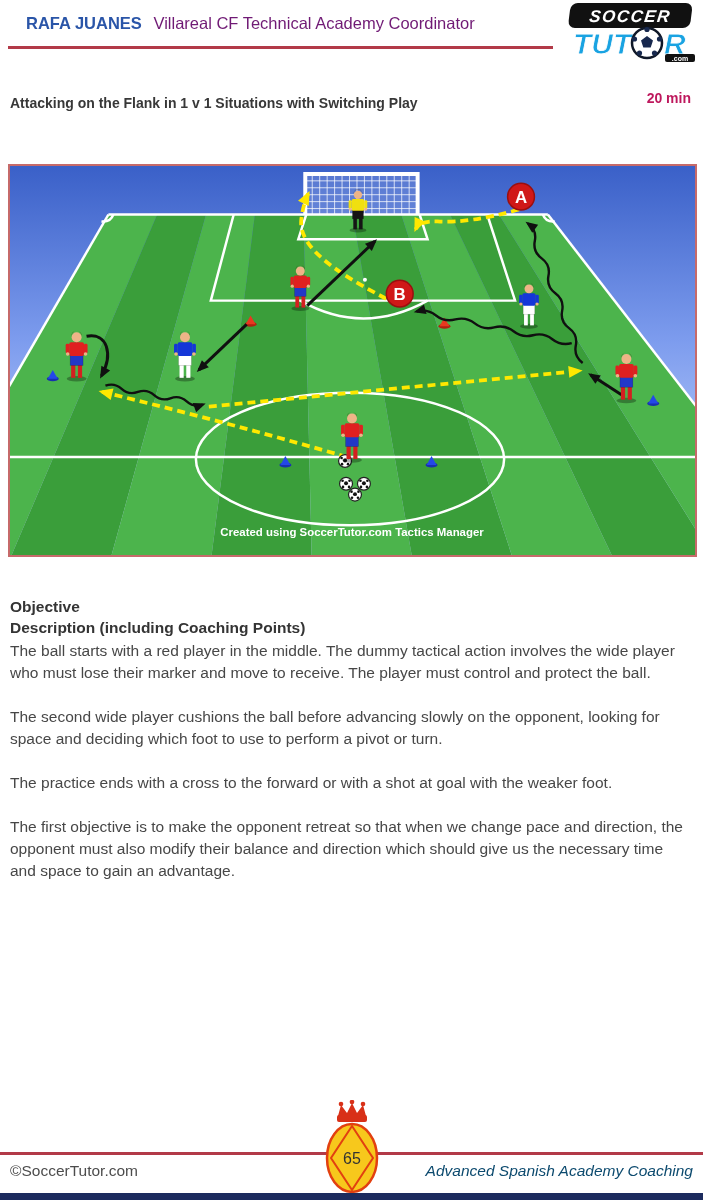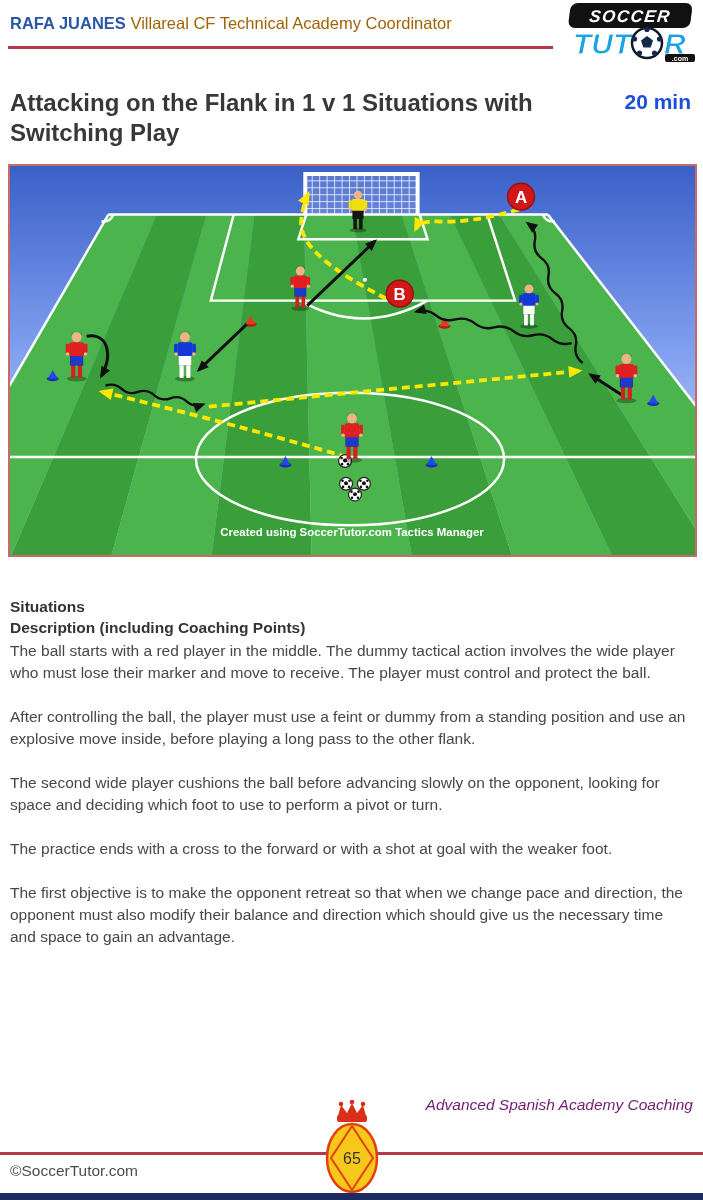--- a/index.html
+++ b/index.html
@@ -1,41 +1,41 @@
 <!DOCTYPE html>
 <html><head>
 <meta charset="utf-8">
 <style>
   html,body{margin:0;padding:0;background:#888;}
   *{box-sizing:border-box;}
   #page{position:relative;width:703px;height:1200px;background:#ffffff;margin:0 auto;
         font-family:"Liberation Sans","DejaVu Sans",sans-serif;overflow:hidden;}
   
   #header{position:absolute;left:10px;top:14px;width:500px;font-size:16.5px;white-space:nowrap;}
-  #author{color:#2a55a8;font-weight:bold;}
-  #author-role{color:#a16207;}
+  #author{color:#2a55a8;font-weight:bold;margin-left:16px;}
+  #author-role{color:#701a75;margin-left:7px;}
   #header-rule{position:absolute;left:8px;top:46px;width:545px;height:3px;background:#b23a48;}
   
   #logo{position:absolute;right:8px;top:2px;width:182px;height:60px;}
   
   #title-row{position:absolute;left:10px;top:88px;width:685px;}
-  #page-title{font-size:24px;line-height:30px;font-weight:bold;color:#383838;width:540px;margin:0;}
-  #duration{position:absolute;right:4px;top:2px;color:#1d4ed8;font-size:21px;font-weight:bold;}
+  #page-title{font-size:14px;line-height:30px;font-weight:bold;color:#383838;width:540px;margin:0;}
+  #duration{position:absolute;right:4px;top:2px;color:#be185d;font-size:14px;font-weight:bold;}
   
   #diagram{position:absolute;left:8px;top:164px;width:689px;height:393px;border:2px solid #c66a6a;}
   #diagram svg{display:block;width:100%;height:100%;}
   
   #sections{position:absolute;left:10px;top:598px;width:680px;}
   #sections h3{font-size:15.5px;color:#343434;margin:0 0 3px 0;}
   #sections h3.later{}
   #sections p{font-size:15.5px;color:#474747;line-height:22px;margin:0 0 22px 0;}
   
   #footer-rule{position:absolute;left:0px;top:1152px;width:703px;height:3px;background:#b23a48;}
   #footer-left{position:absolute;left:10px;top:1162px;font-size:15.5px;color:#4c4c4c;}
-  #footer-right{position:absolute;right:10px;top:1096px;font-style:italic;font-size:15.5px;color:#701a75;}
+  #footer-right{position:absolute;right:10px;top:1162px;font-style:italic;font-size:15.5px;color:#0c4a6e;}
   #page-badge{position:absolute;left:316px;top:1100px;width:72px;height:98px;}
   #bottom-bar{position:absolute;left:0;bottom:0;width:703px;height:7px;background:#1d2b5e;}
 </style>
 </head>
 <body>
 
 <div id="page">
 
   <div id="header">
     <span id="author">RAFA JUANES</span>
@@ -301,24 +301,23 @@
         </g>
         <g transform="translate(392,129)">
           <circle cx="0" cy="0" r="13.5" fill="#d01818" stroke="#9a0f0f" stroke-width="1.5"></circle>
           <text x="0" y="6" text-anchor="middle" font-size="17" font-weight="bold" fill="#ffffff">B</text>
         </g>
         <text x="344" y="374" text-anchor="middle" font-size="11.5" font-weight="bold" fill="#ffffff">Created using SoccerTutor.com Tactics Manager</text>
       </svg>
   </div>
 
   <div id="sections">
-      <h3>Situations</h3>
+      <h3>Objective</h3>
       <h3 class="later">Description (including Coaching Points)</h3>
       <p>The ball starts with a red player in the middle. The dummy tactical action involves the wide player who must lose their marker and move to receive. The player must control and protect the ball.</p>
-      <p>After controlling the ball, the player must use a feint or dummy from a standing position and use an explosive move inside, before playing a long pass to the other flank.</p>
       <p>The second wide player cushions the ball before advancing slowly on the opponent, looking for space and deciding which foot to use to perform a pivot or turn.</p>
       <p>The practice ends with a cross to the forward or with a shot at goal with the weaker foot.</p>
       <p>The first objective is to make the opponent retreat so that when we change pace and direction, the opponent must also modify their balance and direction which should give us the necessary time and space to gain an advantage.</p>
     </div>
 
   <div id="footer-rule"></div>
   <div id="footer-left">©SoccerTutor.com</div>
   <div id="footer-right">Advanced Spanish Academy Coaching</div>
 
   <svg id="page-badge" viewBox="0 0 72 98">

